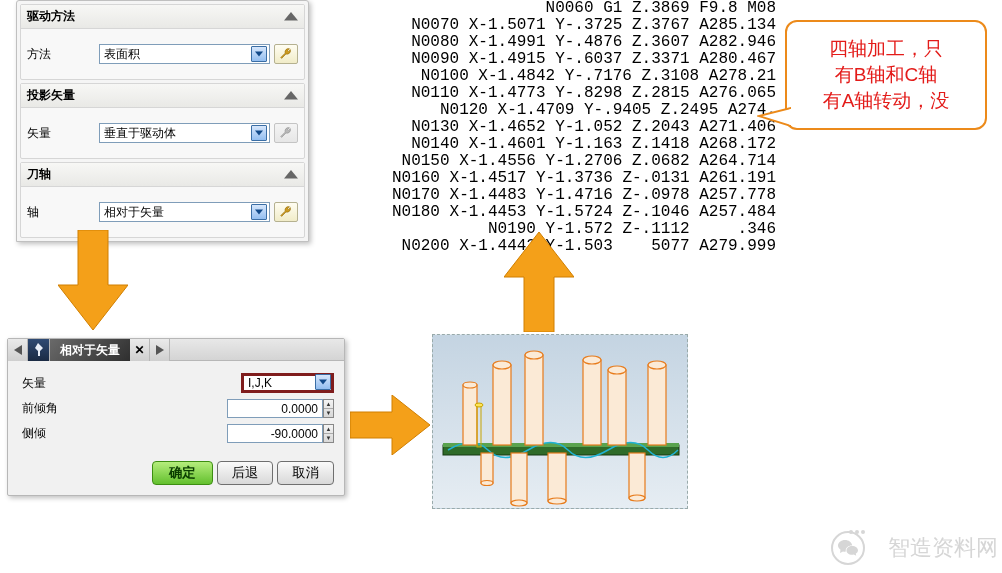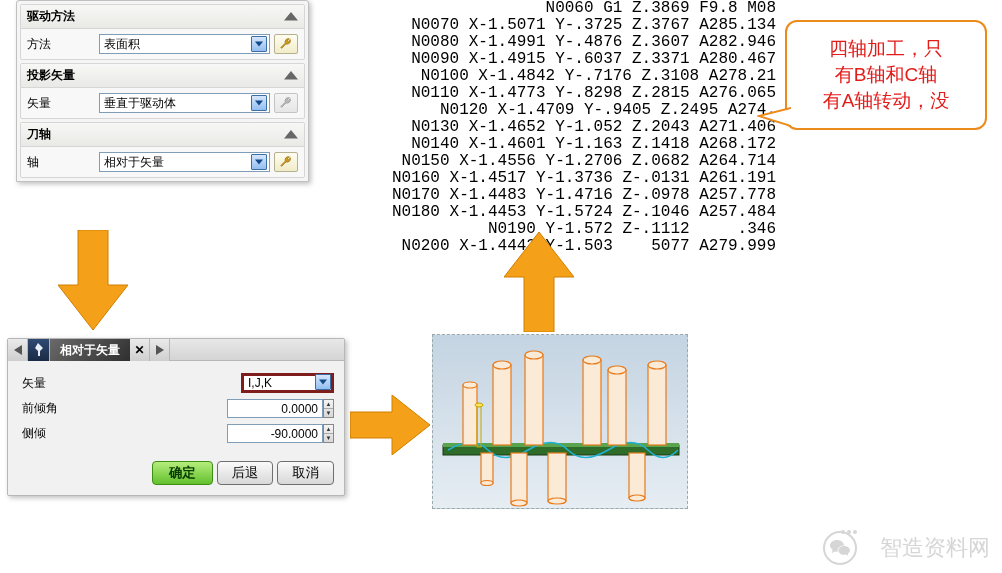--- a/index.html
+++ b/index.html
@@ -41,21 +41,21 @@
   }
   .chevron {
     width: 14px; height: 14px;
     display: inline-flex;
     align-items: center; justify-content: center;
     color: #555;
   }
   .row {
     display: flex;
     align-items: center;
-    padding: 5px 6px;
+    padding: 15px 6px;
   }
   .row-label {
     width: 72px;
   }
   .select {
     flex: 1;
     display: flex;
     align-items: center;
     border: 1px solid #7f9db9;
     background: #fff;
@@ -179,21 +179,21 @@
     position: absolute;
     left: 432px; top: 334px;
     width: 256px; height: 175px;
     background: linear-gradient(#c4d4e2,#e6edf3);
     border: 1px dashed #9aa;
     overflow: hidden;
   }
 
   
   .watermark {
-    position:absolute; right:12px; bottom:8px;
+    position:absolute; right:4px; bottom:8px;
     display:flex; align-items:center; gap:23px;
     color:#cfcfcf; font-size:22px; font-weight:500;
     opacity:0.85;
   }
   .wm-icon {
     width:34px; height:34px; border-radius:17px;
     display:flex; align-items:center; justify-content:center;
     border: 2px solid #cfcfcf;
     position:relative;
   }

